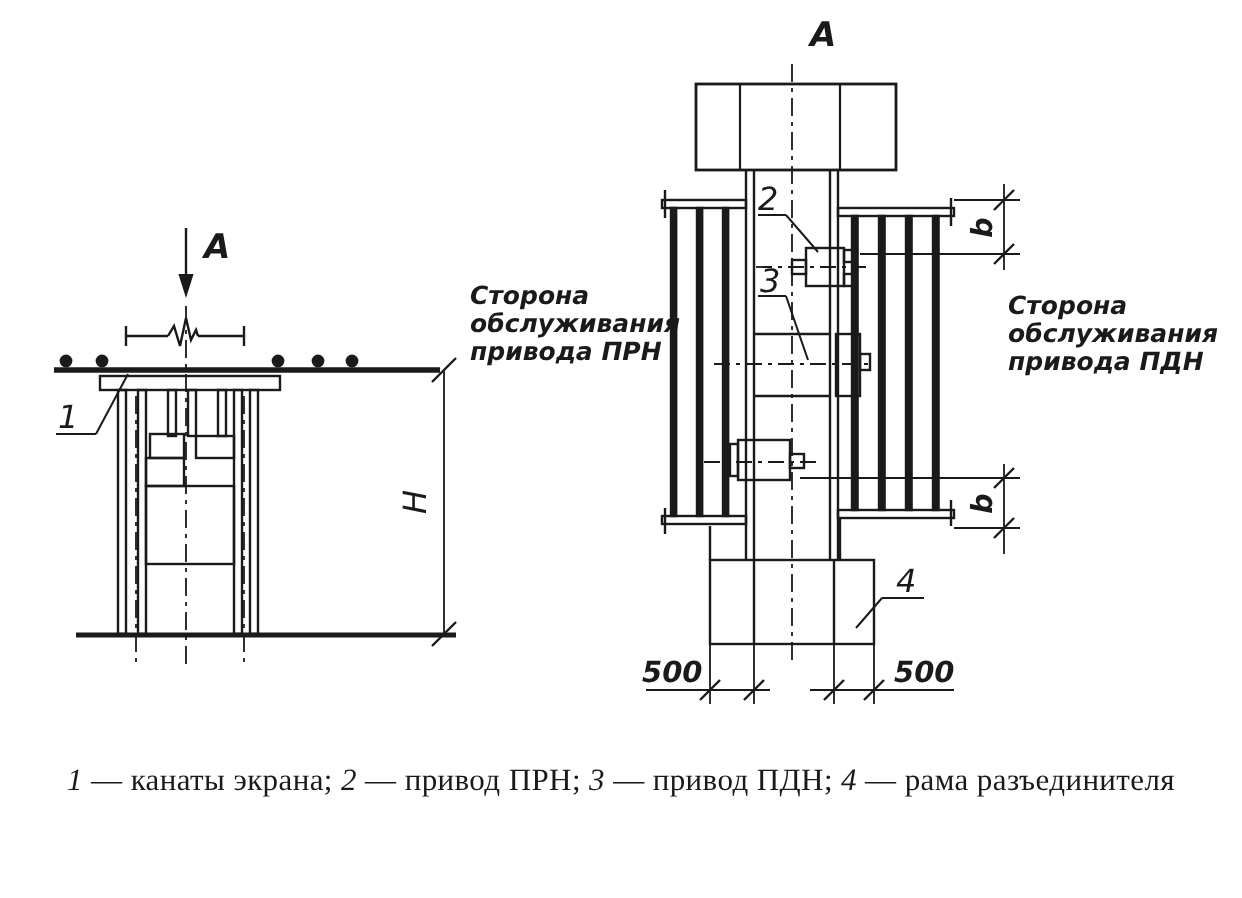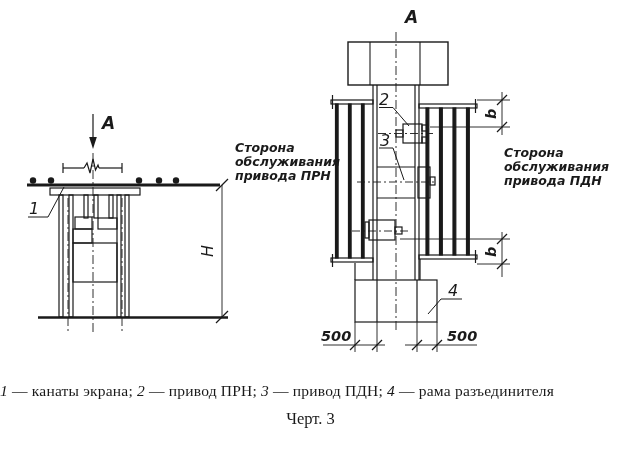--- a/index.html
+++ b/index.html
@@ -4,21 +4,21 @@
 <style>
   html,body{margin:0;padding:0;background:#ffffff;}
   #page{position:relative;width:621px;height:449px;background:#ffffff;overflow:hidden;
         font-family:"Liberation Serif", serif;color:#1a1a1a;}
   svg{position:absolute;left:0;top:0;}
   svg text{fill:#1a1a1a;}
   .draw-label{font-family:"DejaVu Sans", sans-serif;font-style:italic;font-size:16px;}
   .view-label{font-family:"DejaVu Sans", sans-serif;font-style:italic;font-size:17px;font-weight:bold;}
   .dim-label{font-family:"DejaVu Sans", sans-serif;font-style:italic;font-size:14.5px;font-weight:bold;}
   .side-text{font-family:"DejaVu Sans", sans-serif;font-style:italic;font-weight:bold;font-size:12.5px;}
-  .legend{position:absolute;left:0;top:382px;width:621px;margin:0;
+  .legend{position:absolute;left:0;top:382px;width:621px;margin:0;text-align:center;
           font-size:15.5px;letter-spacing:.2px;}
   .legend i{font-family:"Liberation Serif", serif;}
   .fig-caption{position:absolute;left:0;top:409px;width:621px;margin:0;text-align:center;font-size:16.5px;}
 </style>
 </head>
 <body>
 
 <div id="page">
 
 <svg width="621" height="375" viewBox="0 0 621 375">
@@ -222,15 +222,14 @@
   </g>
   <g>
     <text class="side-text" x="504" y="157">Сторона</text>
     <text class="side-text" x="504" y="171">обслуживания</text>
     <text class="side-text" x="504" y="185">привода ПДН</text>
   </g>
 </svg>
 
 <p class="legend"><span><i>1</i><span> — </span><span>канаты экрана</span><span>; </span></span><span><i>2</i><span> — </span><span>привод ПРН</span><span>; </span></span><span><i>3</i><span> — </span><span>привод ПДН</span><span>; </span></span><span><i>4</i><span> — </span><span>рама разъединителя</span></span></p>
 
-<p class="fig-caption">Черт. 3</p>
 
 </div>
 
 </body></html>

